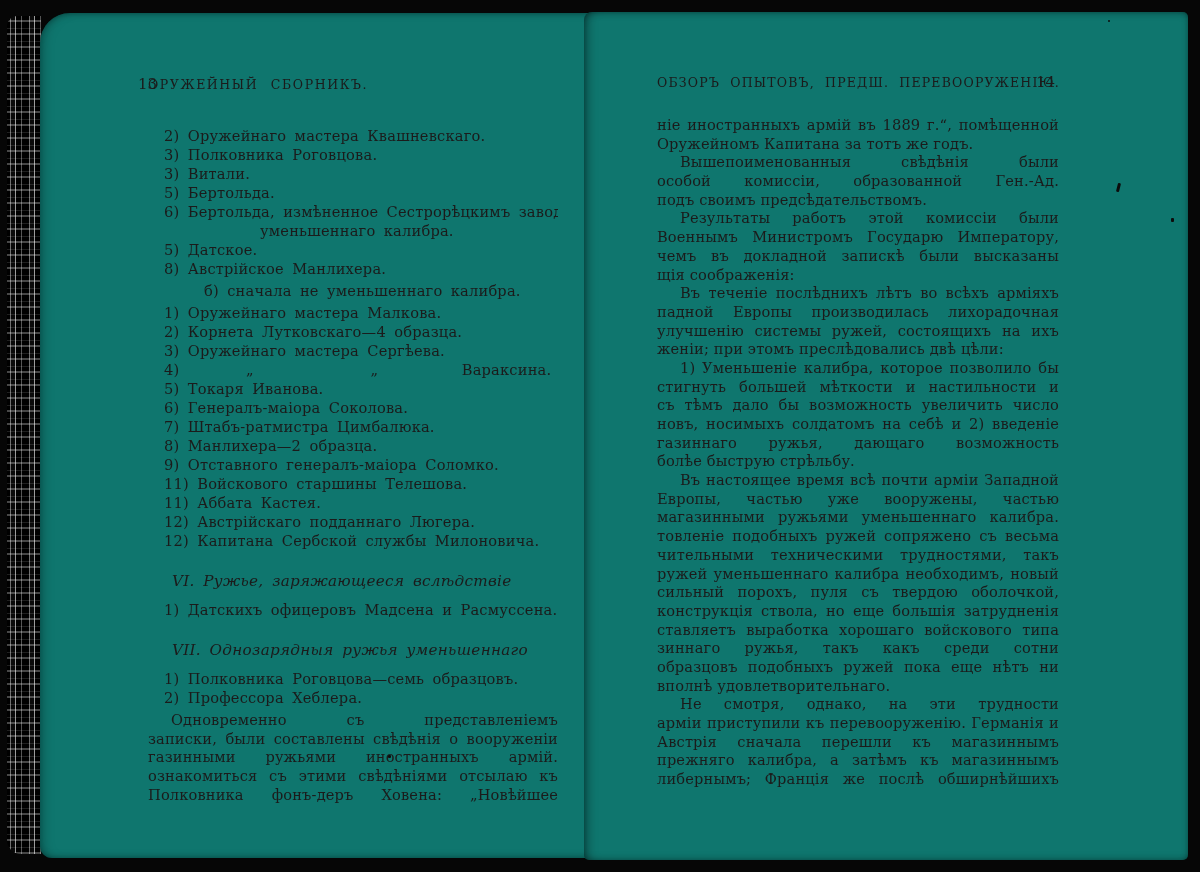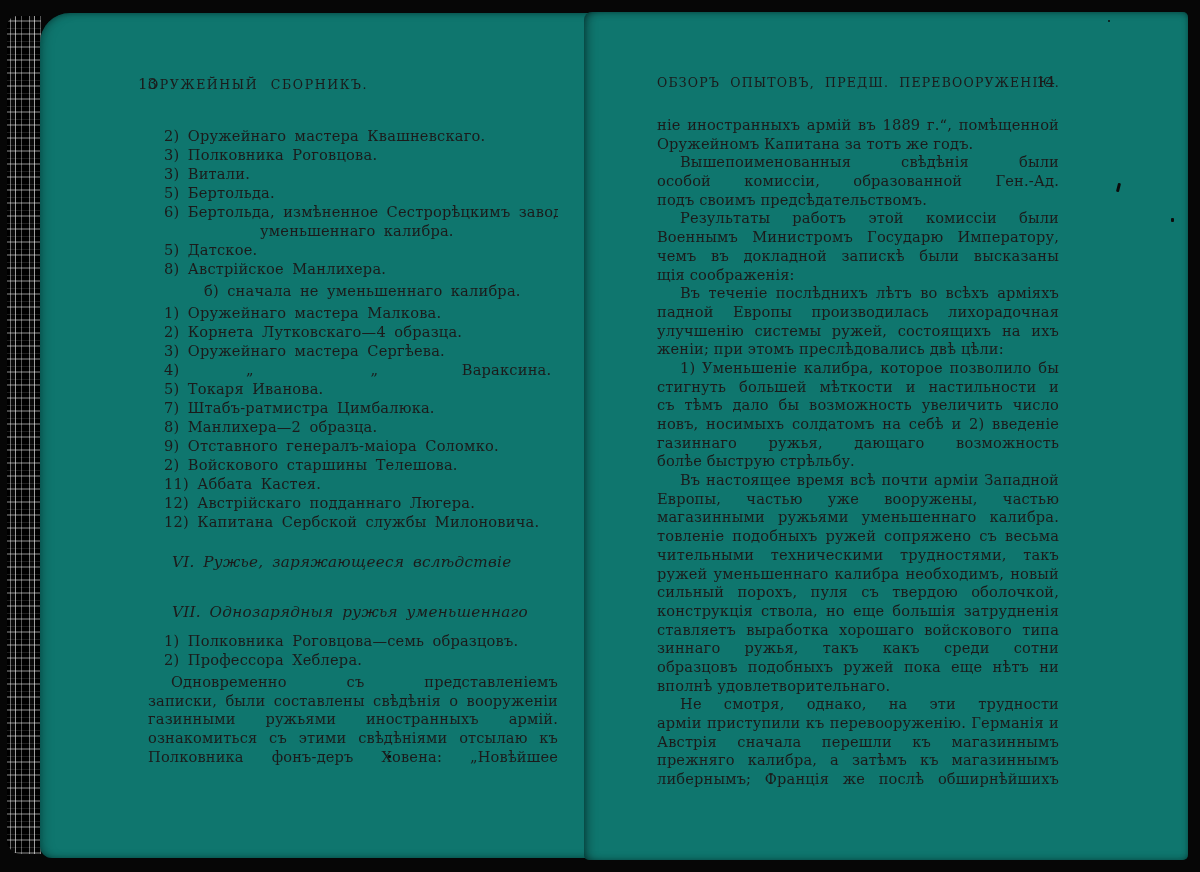--- a/index.html
+++ b/index.html
@@ -78,30 +78,32 @@
       <div class="item">6) Бертольда, измѣненное Сестрорѣцкимъ заводомъ.</div>
       <div class="item-cont">уменьшеннаго калибра.</div>
       <div class="item">5) Датское.</div>
       <div class="item">8) Австрійское Манлихера.</div>
       <div class="subhead">б) сначала не уменьшеннаго калибра.</div>
       <div class="item">1) Оружейнаго мастера Малкова.</div>
       <div class="item">2) Корнета Лутковскаго—4 образца.</div>
       <div class="item">3) Оружейнаго мастера Сергѣева.</div>
       <div class="item">4)&nbsp;&nbsp;&nbsp;&nbsp;&nbsp;&nbsp;&nbsp;&nbsp;„&nbsp;&nbsp;&nbsp;&nbsp;&nbsp;&nbsp;&nbsp;&nbsp;&nbsp;&nbsp;&nbsp;&nbsp;&nbsp;&nbsp;„&nbsp;&nbsp;&nbsp;&nbsp;&nbsp;&nbsp;&nbsp;&nbsp;&nbsp;&nbsp;Вараксина.</div>
       <div class="item">5) Токаря Иванова.</div>
+      <div class="item">6) Генералъ-маіора Соколова.</div>
       <div class="item">7) Штабъ-ратмистра Цимбалюка.</div>
       <div class="item">8) Манлихера—2 образца.</div>
       <div class="item">9) Отставного генералъ-маіора Соломко.</div>
-      <div class="item">2) Войскового старшины Телешова.</div>
+      <div class="item">11) Войскового старшины Телешова.</div>
       <div class="item">11) Аббата Кастея.</div>
       <div class="item">12) Австрійскаго подданнаго Люгера.</div>
       <div class="item">12) Капитана Сербской службы Милоновича.</div>
       <div class="gap" style="height: 22px;"></div>
       <div class="section">VI. Ружье, заряжающееся вслѣдствіе отдачи.</div>
       <div class="gap" style="height: 9px;"></div>
+      <div class="item">1) Датскихъ офицеровъ Мадсена и Расмуссена.</div>
       <div class="gap" style="height: 22px;"></div>
       <div class="section">VII. Однозарядныя ружья уменьшеннаго калибра.</div>
       <div class="gap" style="height: 9px;"></div>
       <div class="item">1) Полковника Роговцова—семь образцовъ.</div>
       <div class="item">2) Профессора Хеблера.</div>
       <div class="gap" style="height: 4px;"></div>
       <div class="para">
         <div class="pline pindent">Одновременно съ представленіемъ вышеприведенной</div>
         <div class="pline">записки, были составлены свѣдѣнія о вооруженіи ма-</div>
         <div class="pline">газинными ружьями иностранныхъ армій. Желающихъ</div>

